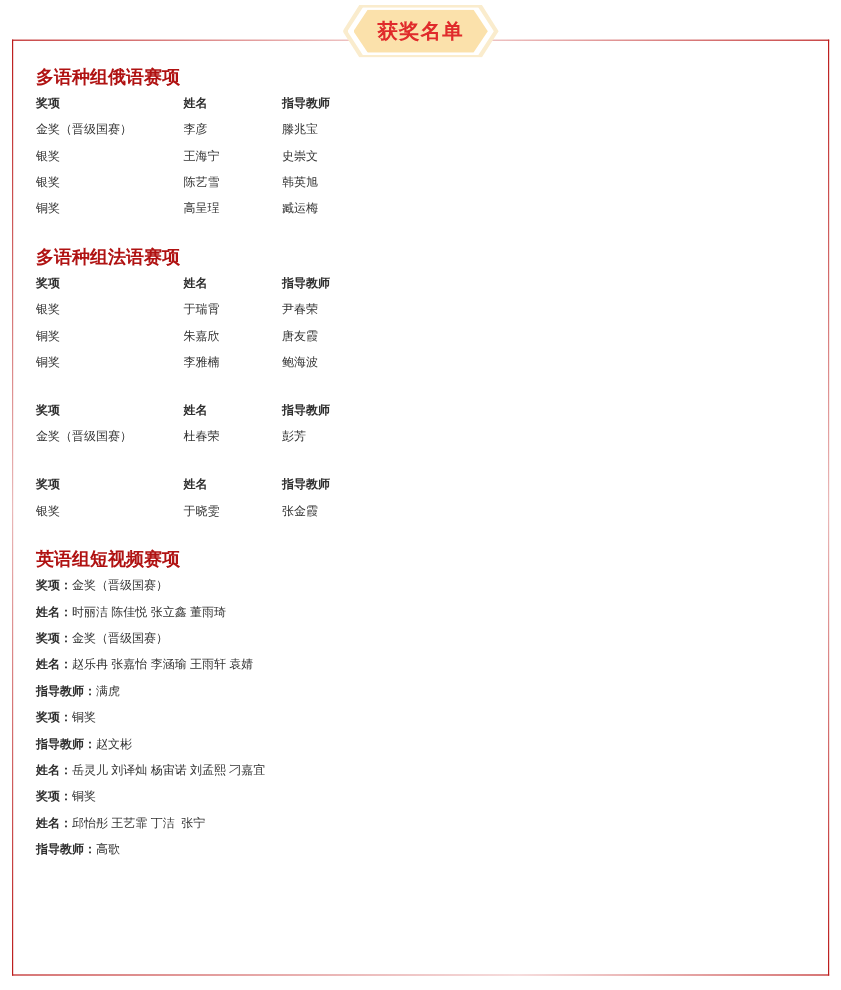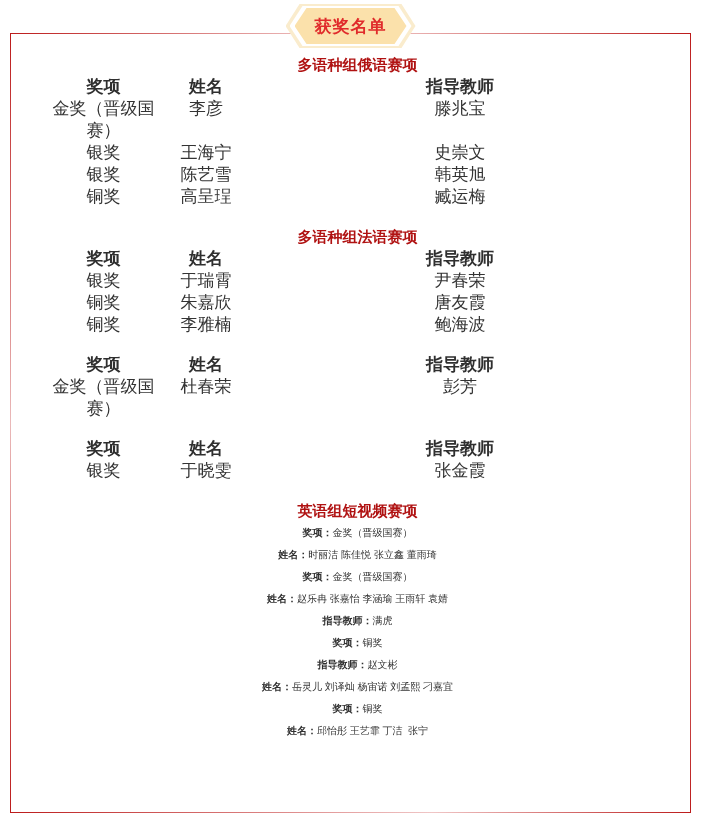--- a/index.html
+++ b/index.html
@@ -61,29 +61,29 @@
     align-items: center;
     justify-content: center;
     color: #e02b2b;
     font-size: 17px;
     font-weight: bold;
     letter-spacing: 1px;
     z-index: 6;
   }
 
   
-  .section { margin: 0 0 18px 16px; text-align: center; }
+  .section { margin: 0 0 18px 4px; }
   .section-title {
     margin: 0;
     color: #b01212;
     font-size: 15px;
     font-weight: bold;
     line-height: 22px;
   }
-  .row { display: flex; line-height: 22px; font-size: 17px; color: #333333; font-family: Liberation Serif, serif; }
+  .row { display: flex; line-height: 22px; font-size: 10px; color: #333333; font-family: Liberation Serif, serif; }
   .row.header span { font-weight: bold; color: #2f2f2f; }
   .c1 { width: 123px; flex: 0 0 123px; }
   .c2 { width: 82px;  flex: 0 0 82px; }
   .c3 { flex: 1; }
 
   .label-line { line-height: 22px; font-size: 10px; color: #333333; white-space: pre-wrap; }
   .label-line .lbl { font-weight: bold; color: #2f2f2f; }
 </style>
 </head>
 <body>
@@ -187,16 +187,17 @@
       <div class="label-line"><span class="lbl">奖项：</span><span>金奖（晋级国赛）</span></div>
       <div class="label-line"><span class="lbl">姓名：</span><span>时丽洁 陈佳悦 张立鑫 董雨琦</span></div>
       <div class="label-line"><span class="lbl">奖项：</span><span>金奖（晋级国赛）</span></div>
       <div class="label-line"><span class="lbl">姓名：</span><span>赵乐冉 张嘉怡 李涵瑜 王雨轩 袁婧</span></div>
       <div class="label-line"><span class="lbl">指导教师：</span><span>满虎</span></div>
       <div class="label-line"><span class="lbl">奖项：</span><span>铜奖</span></div>
       <div class="label-line"><span class="lbl">指导教师：</span><span>赵文彬</span></div>
       <div class="label-line"><span class="lbl">姓名：</span><span>岳灵儿 刘译灿 杨宙诺 刘孟熙 刁嘉宜</span></div>
       <div class="label-line"><span class="lbl">奖项：</span><span>铜奖</span></div>
       <div class="label-line"><span class="lbl">姓名：</span><span>邱怡彤 王艺霏 丁洁  张宁</span></div>
+      <div class="label-line"><span class="lbl">指导教师：</span><span>高歌</span></div>
     </div>
 
   </div>
 </div>
 
 </body></html>

